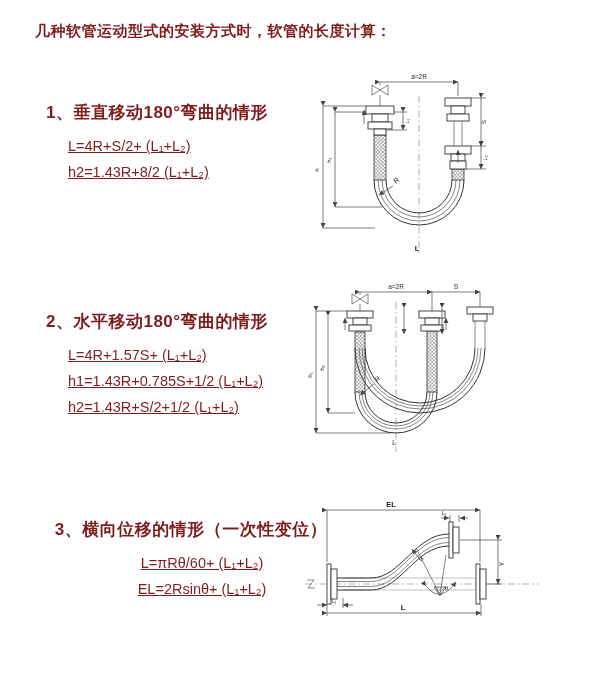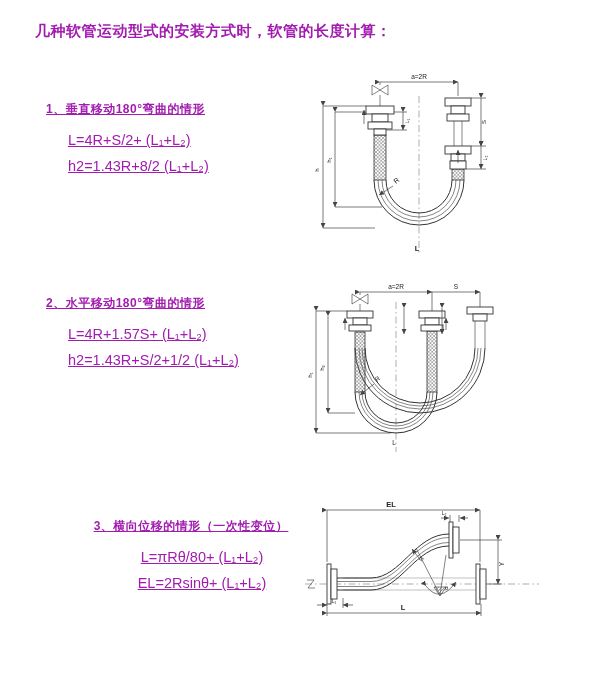--- a/index.html
+++ b/index.html
@@ -1,20 +1,20 @@
 <!DOCTYPE html>
 <html><head>
 <meta charset="utf-8">
 <style>
   html,body{margin:0;padding:0;background:#fff;}
   .canvas{position:relative;width:600px;height:675px;background:#ffffff;overflow:hidden;
-          font-family:"Liberation Sans","DejaVu Sans",sans-serif;color:#a21caf;}
+          font-family:"Liberation Sans","DejaVu Sans",sans-serif;color:#7f1d1d;}
   .page-title{position:absolute;left:35px;top:22px;font-size:15px;font-weight:bold;letter-spacing:0.5px;}
   .section{position:absolute;left:46px;width:290px;}
-  .sec-heading{font-size:12px;font-weight:bold;margin-bottom:9px;letter-spacing:0.5px;text-decoration:underline;}
+  .sec-heading{font-size:17px;font-weight:bold;margin-bottom:9px;letter-spacing:0.5px;}
   .formula{font-size:14.5px;line-height:26px;padding-left:22px;white-space:nowrap;text-decoration:underline;}
   svg{position:absolute;}
   svg text{font-family:"Liberation Sans","DejaVu Sans",sans-serif;fill:#222;}
   .draw{stroke:#333;fill:none;stroke-width:1;}
   .thin{stroke:#333;fill:none;stroke-width:0.6;}
   .fit{stroke:#333;fill:#ffffff;stroke-width:0.9;}
   .dim{stroke:#444;fill:none;stroke-width:0.7;}
   .cline{stroke:#777;fill:none;stroke-width:0.6;stroke-dasharray:7 3 1.5 3;}
   .ghost{stroke:#999;fill:none;stroke-width:0.6;}
 </style>
@@ -24,29 +24,30 @@
 <div class="canvas">
 
   <div class="page-title">几种软管运动型式的安装方式时，软管的长度计算：</div>
 
   <div class="section" style="top:101px;">
     <div class="sec-heading">1、垂直移动180°弯曲的情形</div>
     <div class="formula">L=4R+S/2+ (L₁+L₂)</div>
     <div class="formula">h2=1.43R+8/2 (L₁+L₂)</div>
   </div>
 
-  <div class="section" style="top:295px;">
+  <div class="section" style="top:310px;">
     <div class="sec-heading">2、水平移动180°弯曲的情形</div>
     <div class="formula">L=4R+1.57S+ (L₁+L₂)</div>
+    <div class="formula">h1=1.43R+0.785S+1/2 (L₁+L₂)</div>
     <div class="formula">h2=1.43R+S/2+1/2 (L₁+L₂)</div>
   </div>
 
   <div class="section" style="top:518px;text-align:center;">
     <div class="sec-heading">3、横向位移的情形（一次性变位）</div>
-    <div class="formula">L=πRθ/80+ (L₁+L₂)</div>
+    <div class="formula">L=πRθ/60+ (L₁+L₂)</div>
     <div class="formula">EL=2Rsinθ+ (L₁+L₂)</div>
   </div>
 
   <svg viewBox="0 0 215 190" style="left:313px;top:68px;width:215px;height:190px">
     <defs>
       <marker id="ar1" markerWidth="5" markerHeight="5" refX="5" refY="2.5" orient="auto" markerUnits="userSpaceOnUse">
         <path d="M0,0 L5,2.5 L0,5 Z" fill="#444"></path>
         </marker>
       <pattern id="hb1" width="3.5" height="3.5" patternUnits="userSpaceOnUse">
         <path d="M0,3.5 L3.5,0 M0,0 L3.5,3.5" stroke="#666" stroke-width="0.5"></path>

